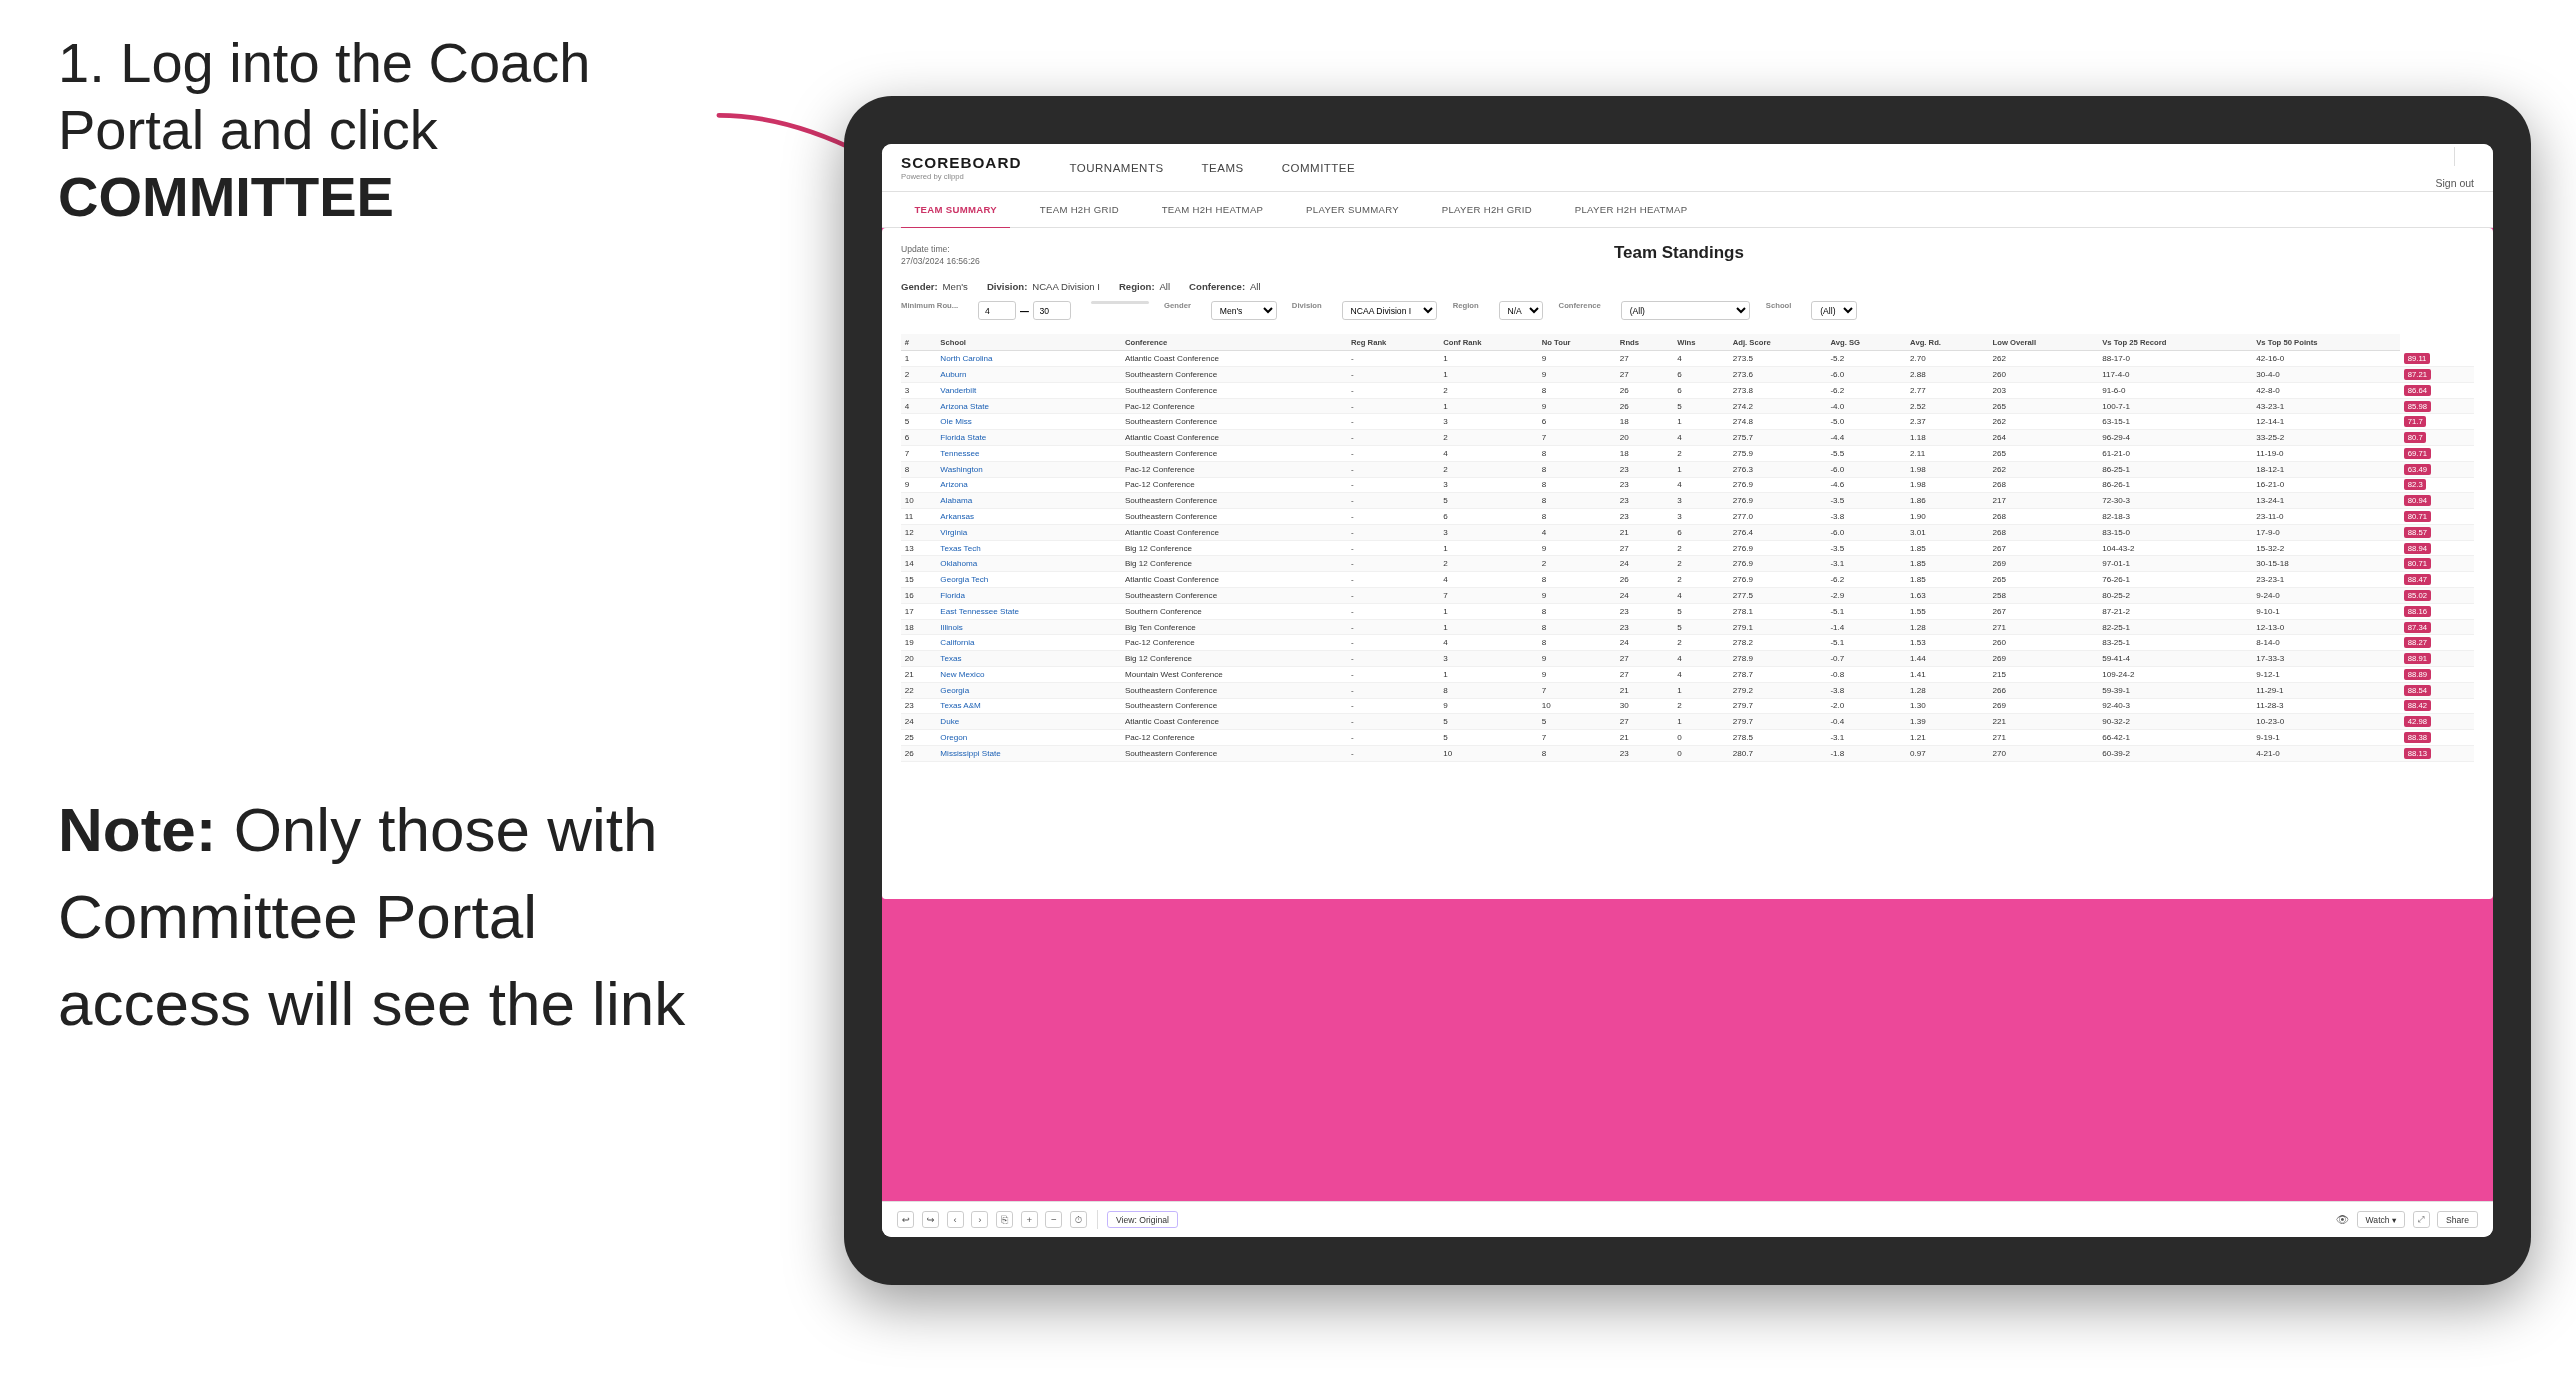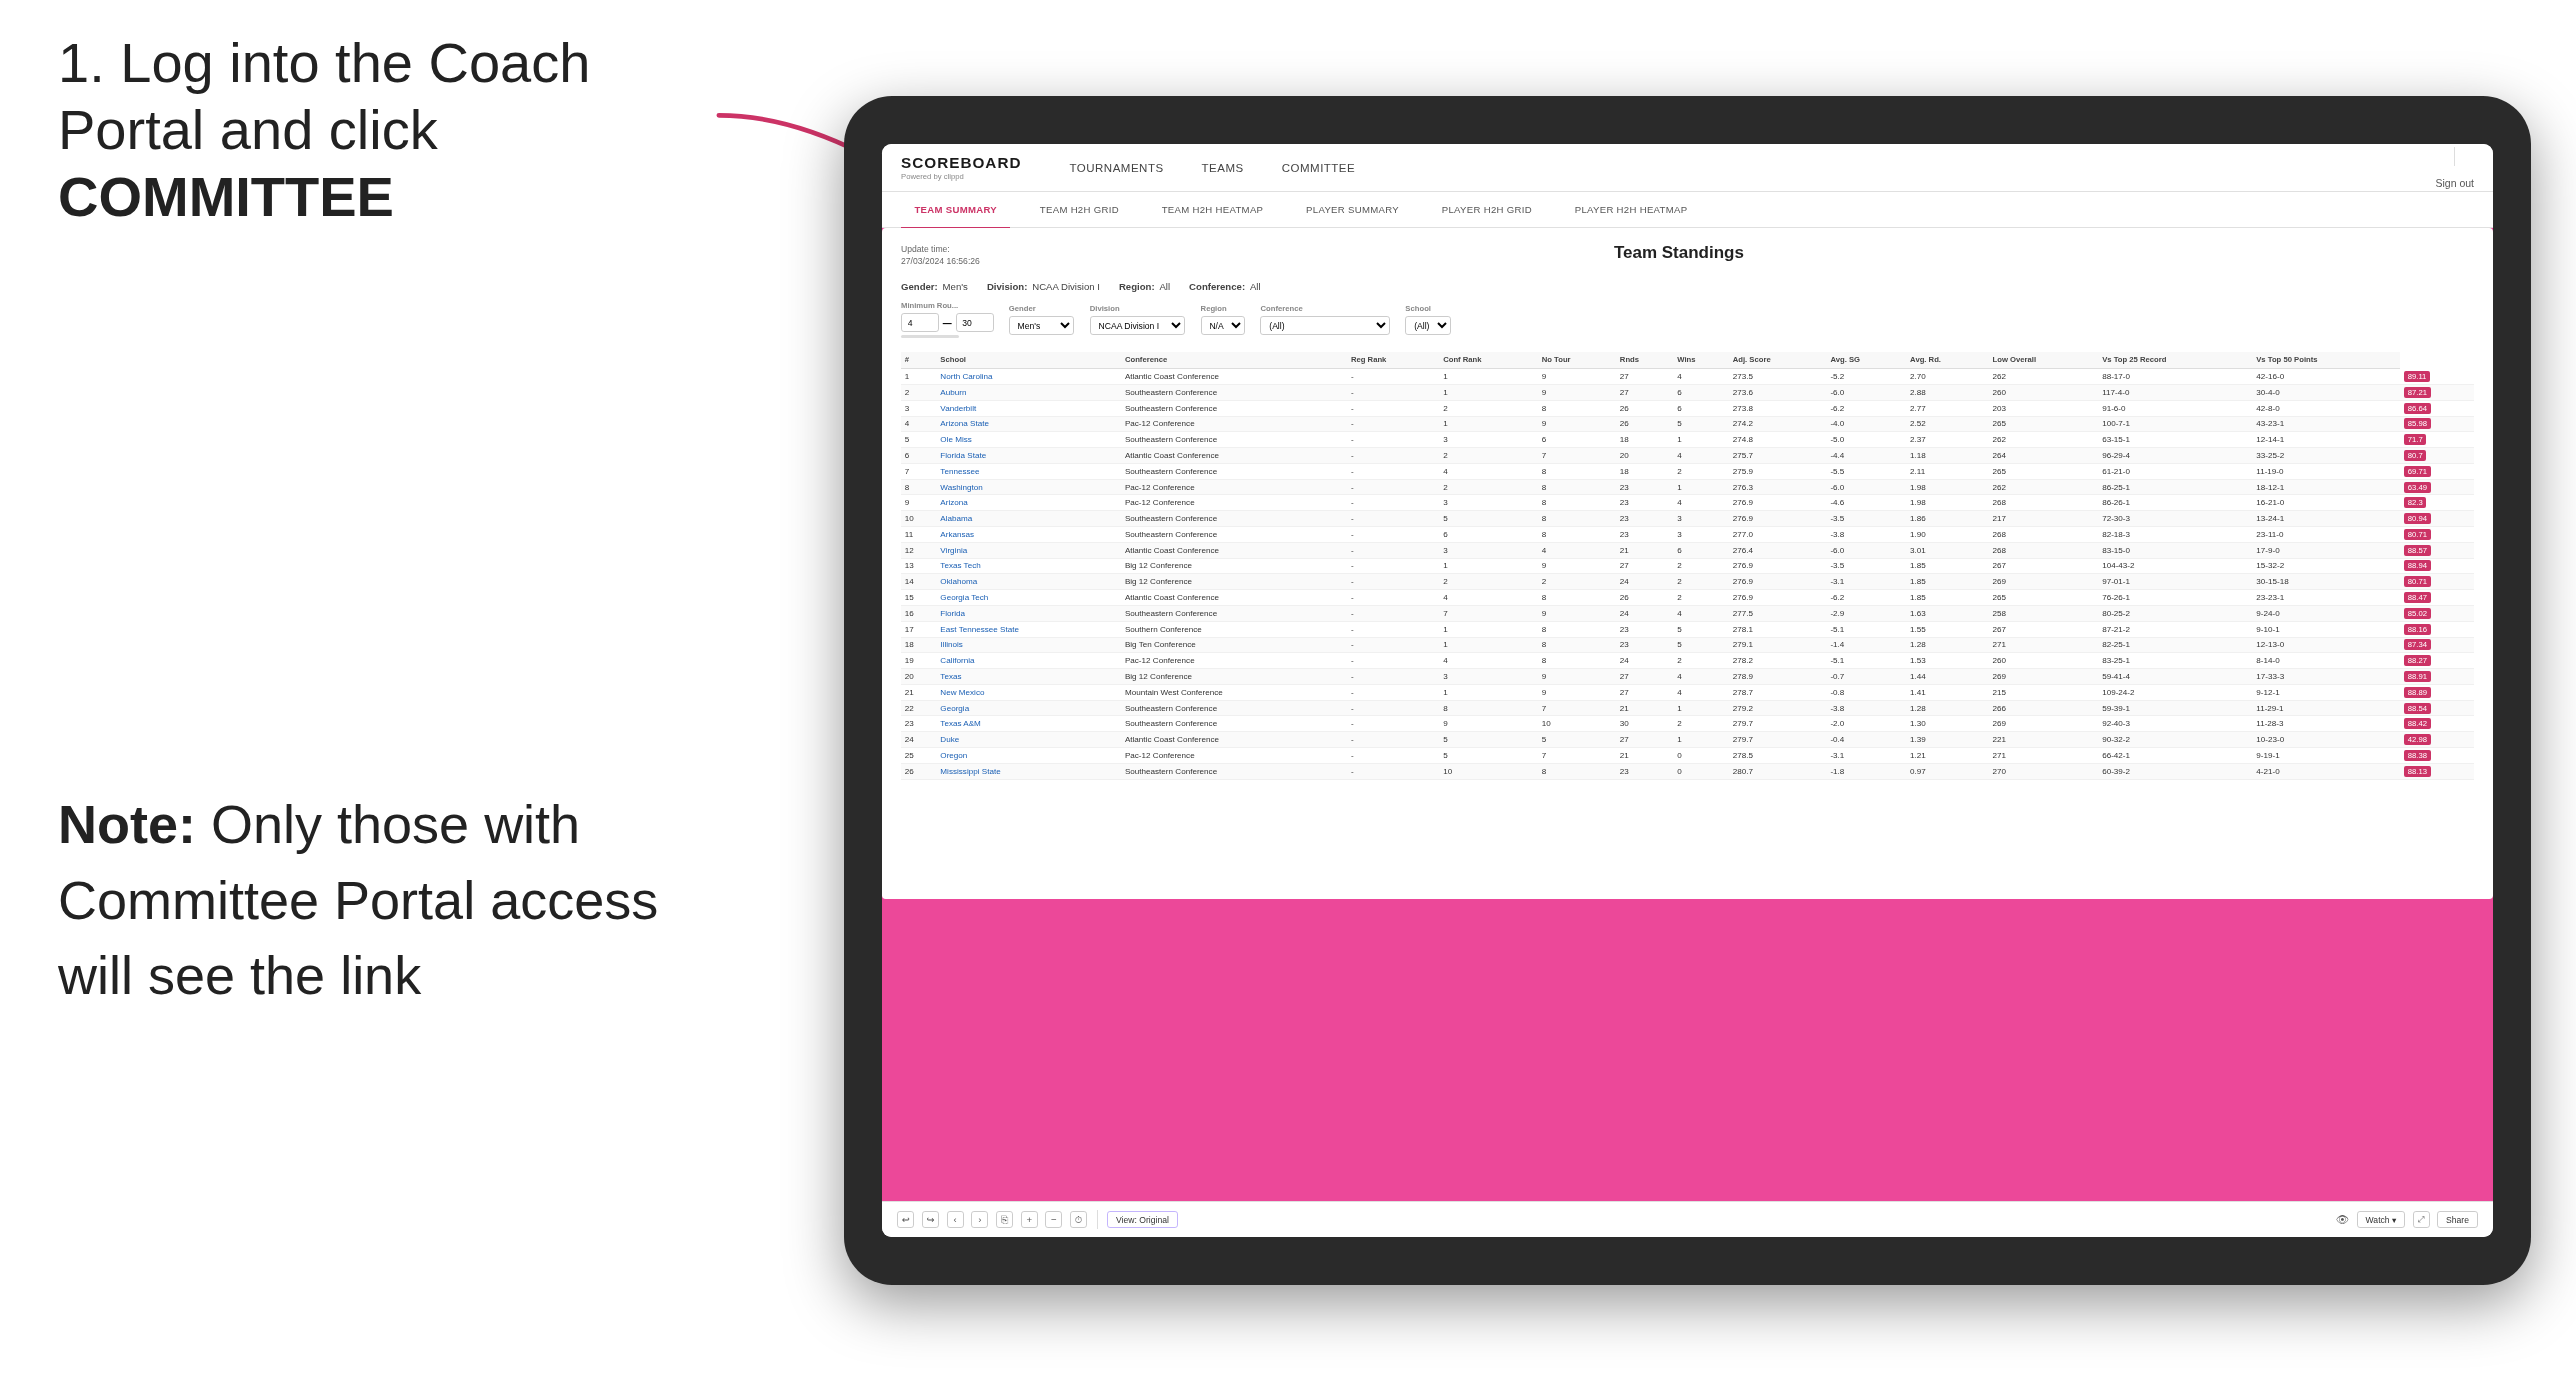--- a/index.html
+++ b/index.html
@@ -26,21 +26,21 @@
       font-weight: 400;
       line-height: 1.2;
       margin-bottom: 38px;
     }
 
     .step-text strong {
       font-weight: 800;
     }
 
     .note-text {
-      font-size: 54px;
+      font-size: 62px;
       color: #222;
       line-height: 1.4;
       margin-top: 288px;
     }
 
     .note-text strong {
       font-weight: 800;
     }
 
     
@@ -210,22 +210,22 @@
     .controls-row {
       display: flex;
       gap: 15.3px;
       margin-bottom: 13.4px;
       align-items: center;
       flex-wrap: wrap;
     }
 
     .control-group {
       display: flex;
-      flex-direction: column;
-      gap: 3px;
+      flex-direction: row;
+      gap: 20px;
     }
 
     .control-label {
       font-size: 7.7px;
       color: #888;
       font-weight: 600;
     }
 
     .control-input {
       display: flex;

